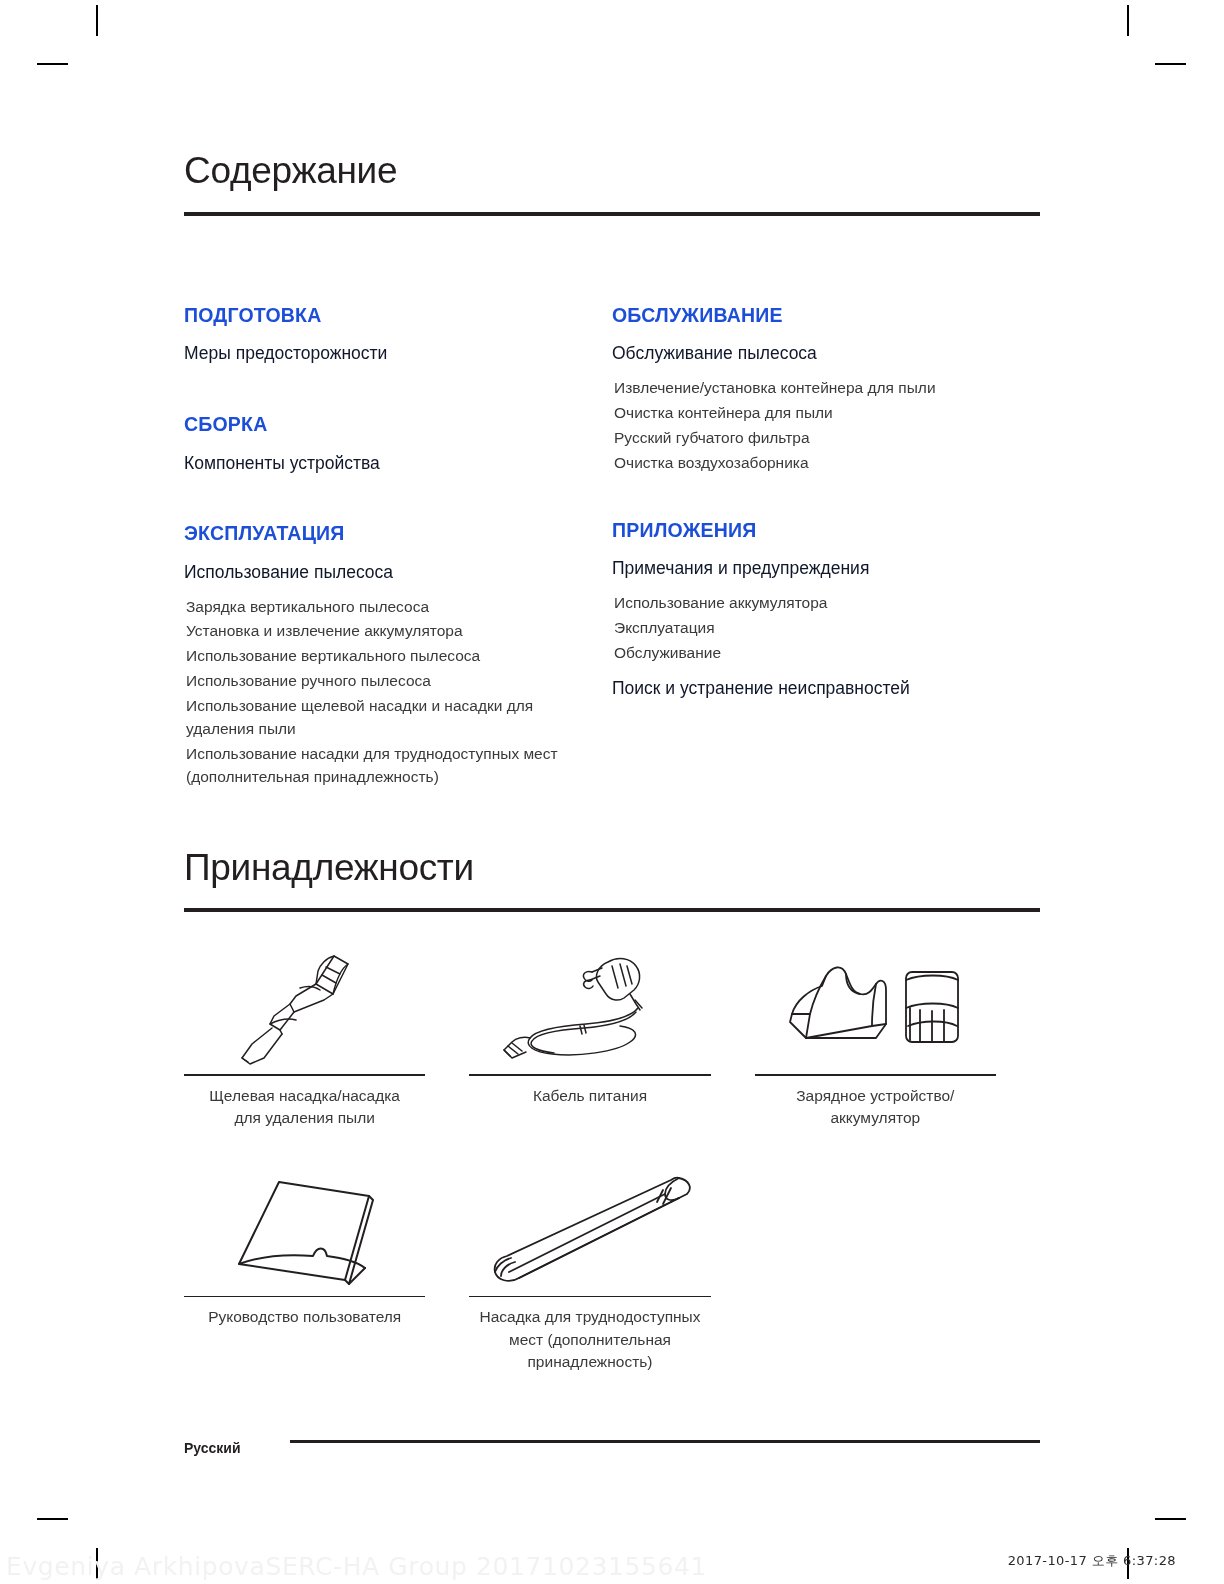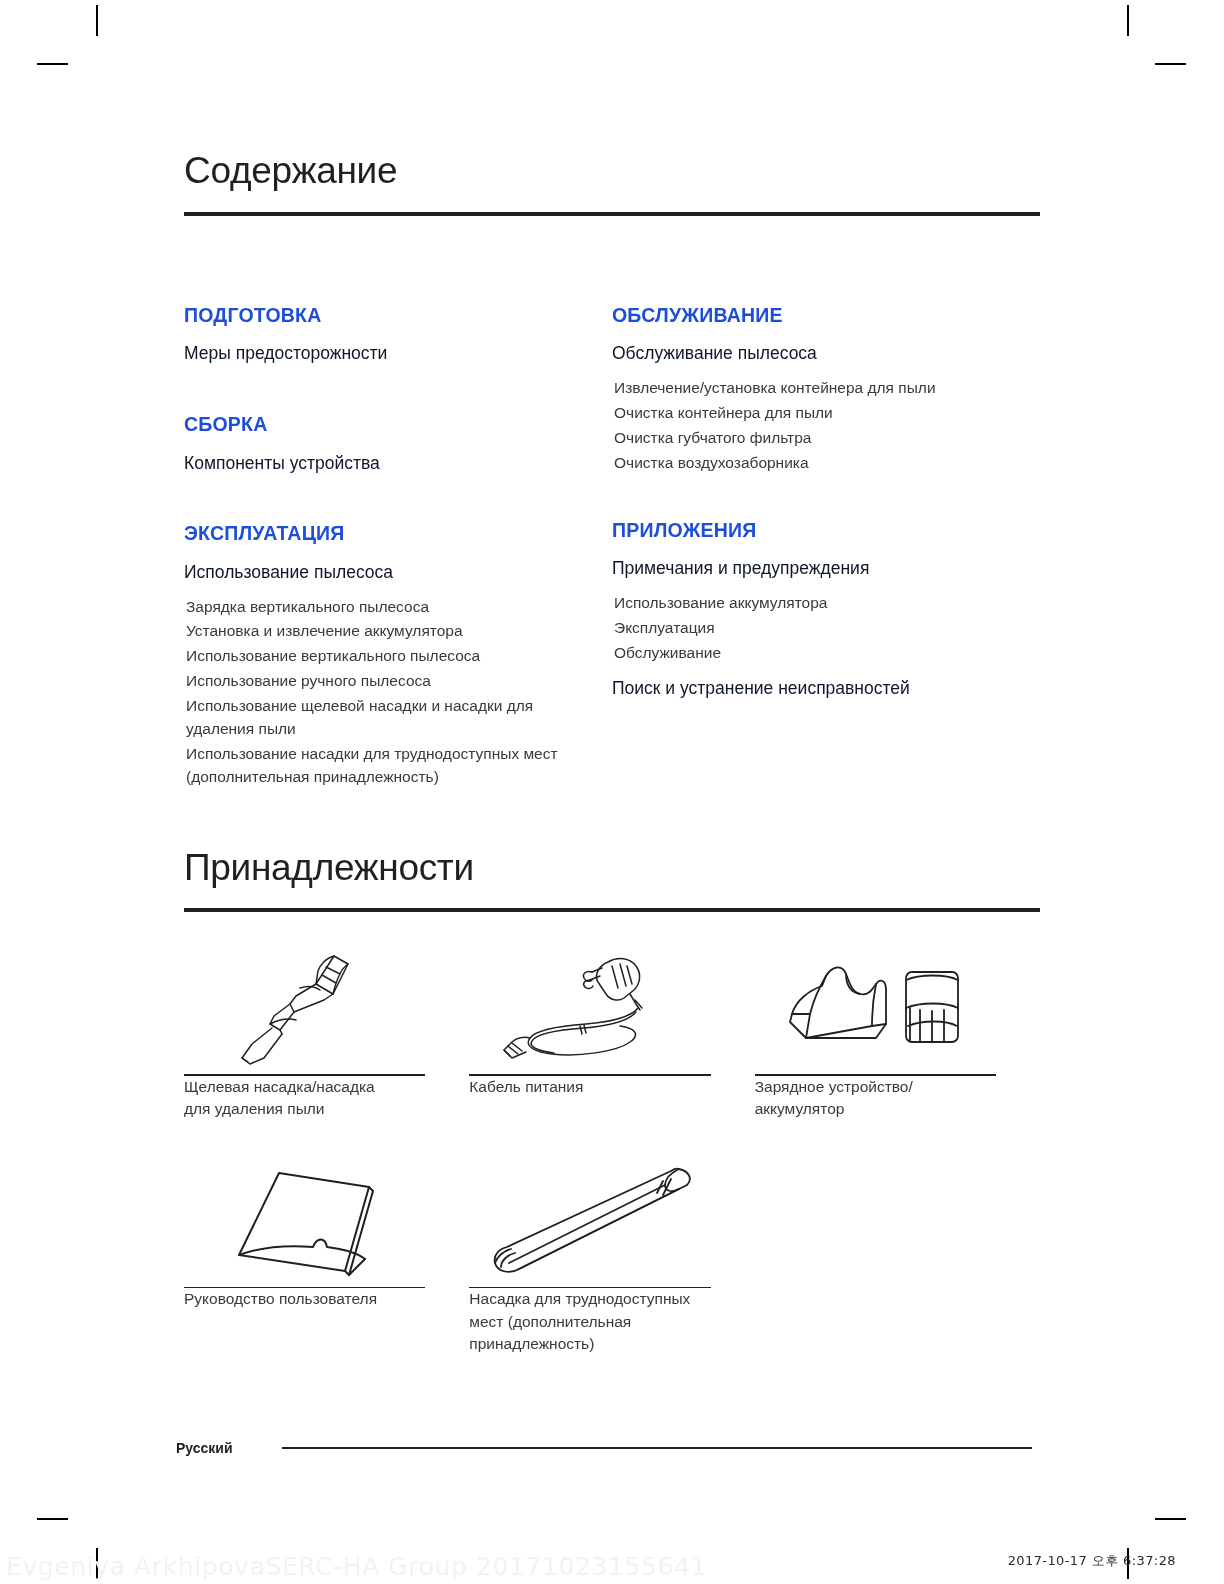--- a/index.html
+++ b/index.html
@@ -115,31 +115,33 @@
   }
   .acc-art svg { display: block; }
   .acc-rule {
     height: 1.6px;
     background: #231f20;
     width: 100%;
   }
   .acc-label {
     font-size: 15.5px;
     color: #3a3a3a;
+    text-align: center;
     line-height: 1.45;
+    padding-top: 9px;
   }
 
   
   .footer {
     position: absolute;
-    left: 176px;
+    left: 184px;
     top: 1440px;
     width: 856px;
     display: flex;
-    align-items: center;
+    align-items: flex-start;
     gap: 25px;
   }
   .footer-lang {
     font-size: 14px;
     font-weight: bold;
     color: #231f20;
     white-space: nowrap;
   }
   .footer-rule {
     flex: 1 1 auto;
@@ -210,21 +212,21 @@
           <div class="toc-l2">Использование ручного пылесоса</div>
           <div class="toc-l2">Использование щелевой насадки и насадки для удаления пыли</div>
           <div class="toc-l2">Использование насадки для труднодоступных мест (дополнительная принадлежность)</div>
         </div>
       <div class="toc-col right">
           <div class="toc-group-head">ОБСЛУЖИВАНИЕ</div>
           <div class="toc-l1">Обслуживание пылесоса</div>
           <div style="height: 4px;"></div>
           <div class="toc-l2">Извлечение/установка контейнера для пыли</div>
           <div class="toc-l2">Очистка контейнера для пыли</div>
-          <div class="toc-l2">Очистка губчатого фильтра</div>
+          <div class="toc-l2">Русский губчатого фильтра</div>
           <div class="toc-l2">Очистка воздухозаборника</div>
           <div class="grp-gap"></div>
           <div class="toc-group-head">ПРИЛОЖЕНИЯ</div>
           <div class="toc-l1">Примечания и предупреждения</div>
           <div style="height: 4px;"></div>
           <div class="toc-l2">Использование аккумулятора</div>
           <div class="toc-l2">Эксплуатация</div>
           <div class="toc-l2">Обслуживание</div>
           <div class="grp-gap-xs"></div>
           <div class="toc-l1">Поиск и устранение неисправностей</div>

